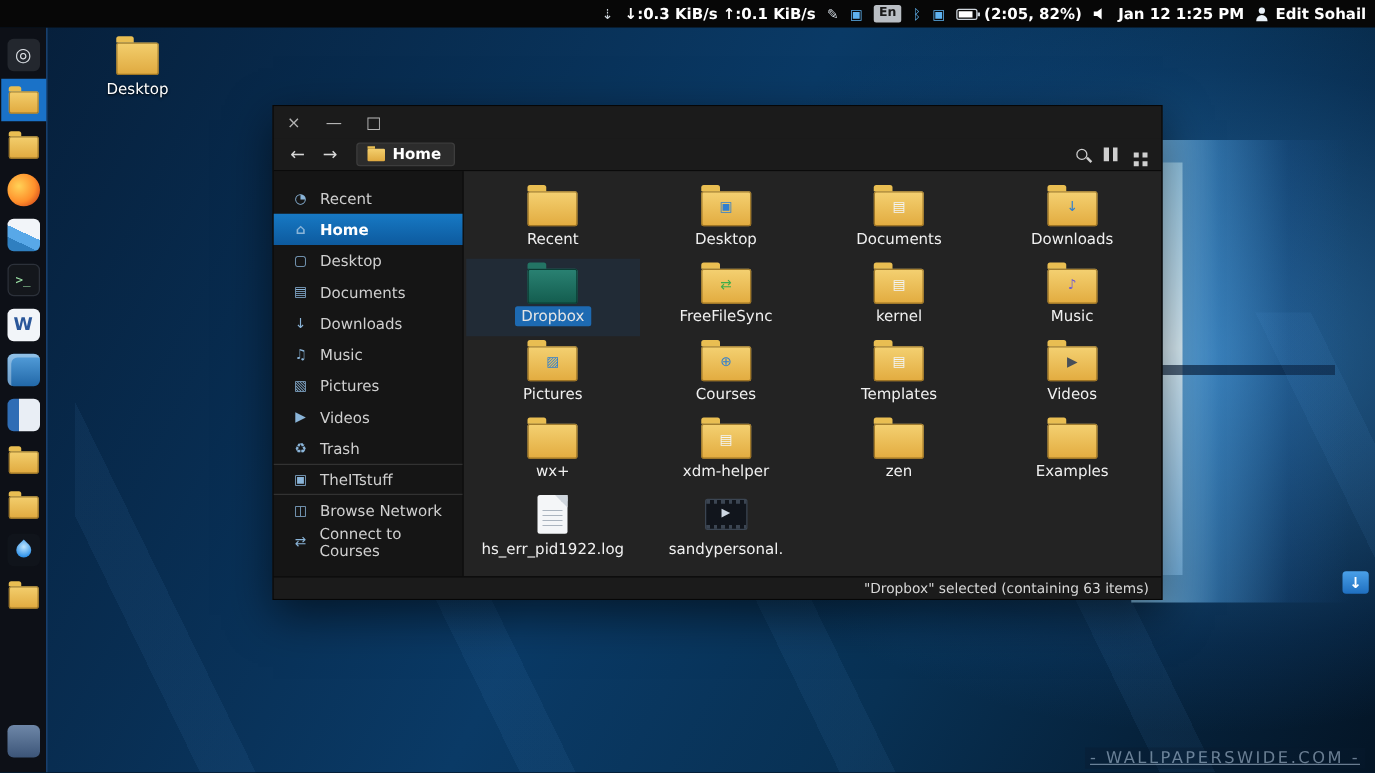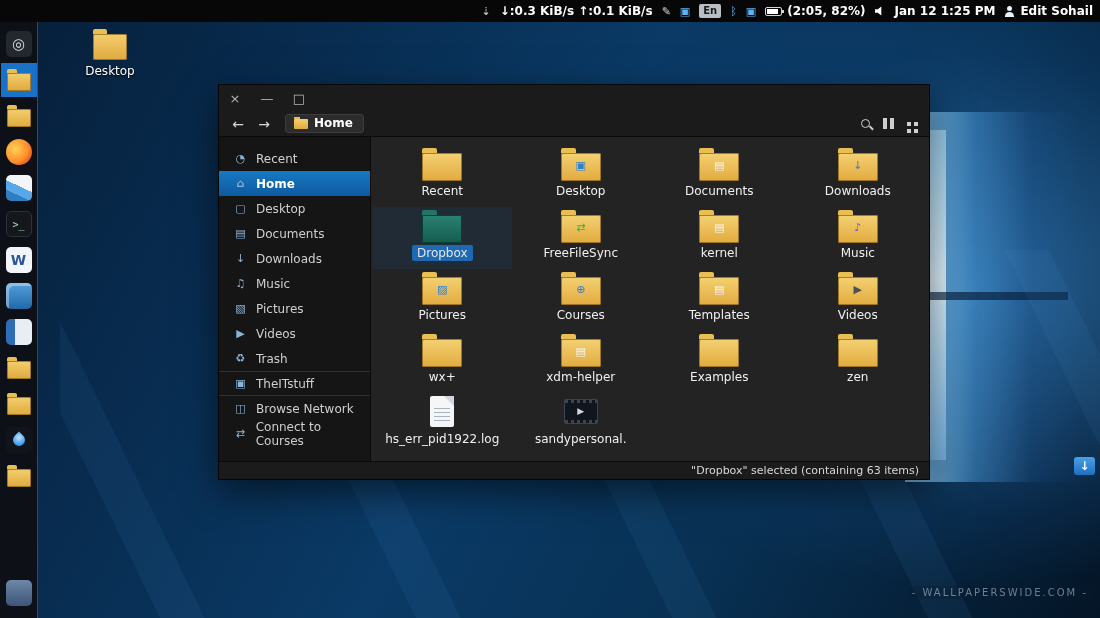--- a/index.html
+++ b/index.html
@@ -15,22 +15,22 @@
   .glow { position:absolute; left:905px; top:112px; width:175px; height:370px;
     background: linear-gradient(90deg, rgba(150,215,255,.85), rgba(80,160,225,.45) 40%, rgba(35,95,165,.18) 72%, transparent);
   }
   .glow-core { position:absolute; left:930px; top:130px; width:16px; height:330px;
     background: linear-gradient(180deg, rgba(200,240,255,.55), rgba(235,250,255,.9) 45%, rgba(150,210,255,.5));
   }
   .pane-gap { position:absolute; left:928px; top:292px; width:140px; height:8px; background:rgba(6,28,56,.65); }
   .beams { position:absolute; left:60px; top:250px; width:1040px; height:368px; opacity:.5;
     background: repeating-linear-gradient(64deg, transparent 0 90px, rgba(90,165,235,.14) 90px 130px, transparent 130px 230px);
   }
-  .watermark { position:absolute; right:8px; bottom:19px; font-size:10px; letter-spacing:2px;
-    color:#9fb3c8; opacity:.65; background:rgba(10,25,45,.5); padding:1px 4px; }
+  .watermark { position:absolute; right:8px; bottom:3px; font-size:13px; letter-spacing:2px;
+    color:#9fb3c8; opacity:.65; background:rgba(10,25,45,.5); padding:1px 4px;text-decoration:underline; }
 
   
   .panel { position:absolute; top:0; left:0; right:0; height:22px; background:#070707;
     display:flex; align-items:center; justify-content:flex-end; gap:9px; padding-right:7px;
     color:#fff; font-size:12px; font-weight:600; z-index:30; }
   .panel .tray { display:flex; align-items:center; gap:5px; }
   .p-ic { color:#cfd6dd; font-size:11px; font-weight:400; }
   .p-ic.blue { color:#5fb2ef; }
   .lang { background:#b9bec4; color:#1a1a1a; font-size:10px; font-weight:700;
     padding:0 4px; border-radius:2px; line-height:14px; }
@@ -407,29 +407,29 @@
             <div class="fold"></div>
             <span class="em em-w">▤</span>
           </div>
           <span class="flabel">xdm-helper</span>
         </div>
       <div class="fcell">
           <div class="ficon">
             <div class="fold"></div>
             <span class="em"></span>
           </div>
+          <span class="flabel">zen</span>
+        </div>
+
+      <div class="fcell">
+          <div class="ficon">
+            <div class="fold"></div>
+            <span class="em"></span>
+          </div>
           <span class="flabel">Examples</span>
-        </div>
-
-      <div class="fcell">
-          <div class="ficon">
-            <div class="fold"></div>
-            <span class="em"></span>
-          </div>
-          <span class="flabel">zen</span>
         </div>
       <div class="fcell">
           <div class="ficon">
             <div class="page"></div>
           </div>
           <span class="flabel">hs_err_pid1922.log</span>
         </div>
       <div class="fcell">
           <div class="ficon">
             <div class="vthumb">

